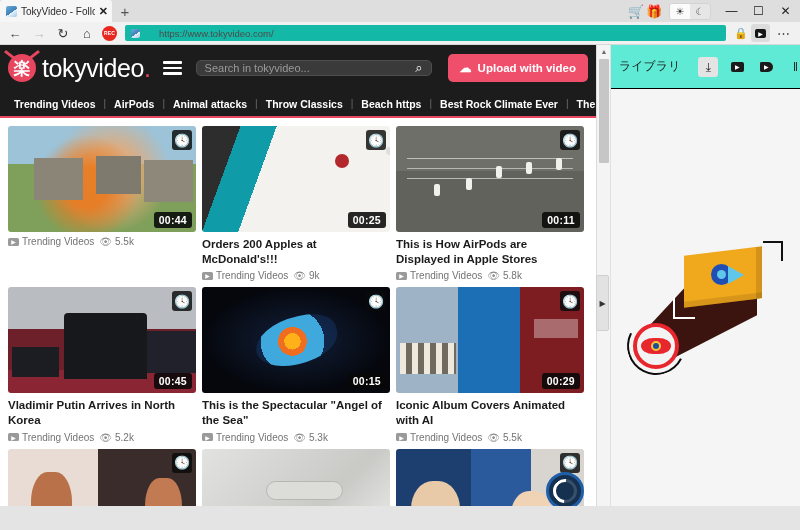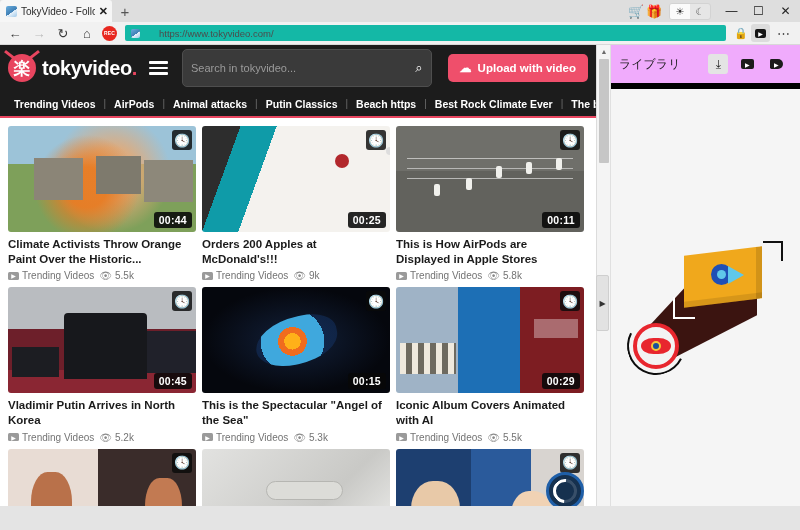--- a/index.html
+++ b/index.html
@@ -103,26 +103,26 @@
     width: 28px; height: 28px; border-radius: 50%; background: #e8455f;
     display: flex; align-items: center; justify-content: center; position: relative;
     color: #fff; font-size: 17px; font-weight: bold; line-height: 1;
   }
   .logo-mark::before, .logo-mark::after {
     content: ""; position: absolute; width: 11px; height: 2.5px; background: #e8455f;
     top: -1px;
   }
   .logo-mark::before { left: -4px; transform: rotate(38deg); }
   .logo-mark::after  { right: -4px; transform: rotate(-38deg); }
-  .logo-text { color: #fff; font-size: 20px; font-weight: bold; letter-spacing: -.4px; }
+  .logo-text { color: #fff; font-size: 25px; font-weight: normal; letter-spacing: -.4px; }
   .logo-text .dot { color: #e8455f; }
   .burger { display: flex; flex-direction: column; gap: 3px; margin-left: 4px; cursor: pointer; }
   .burger i { display: block; width: 19px; height: 2.5px; background: #fff; border-radius: 1px; }
   .search-box {
-    flex: 1 1 auto; max-width: 262px; height: 38px; background: #3a3a3a;
+    flex: 1 1 auto; max-width: 262px; height: 16px; background: #3a3a3a;
     border: 1px solid #4e4e4e; border-radius: 5px;
     display: flex; align-items: center; padding: 0 8px; margin-left: 6px;
   }
   .search-box input {
     flex: 1; background: transparent; border: none; outline: none;
     color: #cfcfcf; font-size: 11px; font-family: "Liberation Sans", sans-serif;
   }
   .search-box input::placeholder { color: #9a9a9a; }
   .search-ico { color: #fff; font-size: 13px; }
   .upload-btn {
@@ -256,22 +256,22 @@
     display: flex; align-items: center; justify-content: center;
     font-size: 8px; color: #333; cursor: pointer; z-index: 5;
   }
 
   
   .right-panel {
     position: absolute; left: 610px; top: 0; width: 190px; height: 485px;
     background: #f5f5f5; border-left: 1px solid #e0e0e0;
   }
   .rp-header {
-    height: 44px; display: flex; align-items: center; padding: 0 8px; gap: 18px;
-    background: #f0abfc; border-bottom: 6px solid #000000;
+    height: 44px; display: flex; align-items: center; padding: 0 8px; gap: 8px;
+    background: #5eead4; border-bottom: 1px solid #000000;
   }
   .rp-title { font-size: 12px; color: #1b1b1b; flex: 0 0 auto; margin-right: 10px; }
   .rp-icons { display: flex; align-items: center; gap: 9px; }
   .rp-ico {
     width: 20px; height: 20px; display: flex; align-items: center; justify-content: center;
     font-size: 12px; color: #1b1b1b; border-radius: 3px; cursor: pointer;
   }
   .rp-ico.sel { background: #e4e4e4; }
   .rp-ico .vbox { width: 13px; height: 10px; background: #1b1b1b; border-radius: 2px;
     display:flex; align-items:center; justify-content:center; color:#fff; font-size:6px; }
@@ -408,36 +408,35 @@
         </button>
       </div>
 
       <div class="catnav" id="catnav">
           <a>Trending Videos</a>
           <span class="sep">|</span>
           <a>AirPods</a>
           <span class="sep">|</span>
           <a>Animal attacks</a>
           <span class="sep">|</span>
-          <a>Putin Classics</a>
+          <a>Throw Classics</a>
           <span class="sep">|</span>
           <a>Beach https</a>
           <span class="sep">|</span>
           <a>Best Rock Climate Ever</a>
           <span class="sep">|</span>
           <a>The bes</a>
         </div>
 
       <div class="grid" id="grid">
           <div class="card">
             <div class="thumb t1">
               <span class="clock">🕓</span>
               <span class="dur">00:44</span>
             </div>
-            <div class="card-title">Climate Activists Throw Orange Paint Over the Historic...</div>
             <div class="card-meta">
               <span class="meta-chan">
                 <span class="chan-ico">▶</span>
                 <span>Trending Videos</span>
               </span>
               <span class="meta-chan">
                 <span class="eye-ico">👁</span>
                 <span>5.5k</span>
               </span>
             </div>

